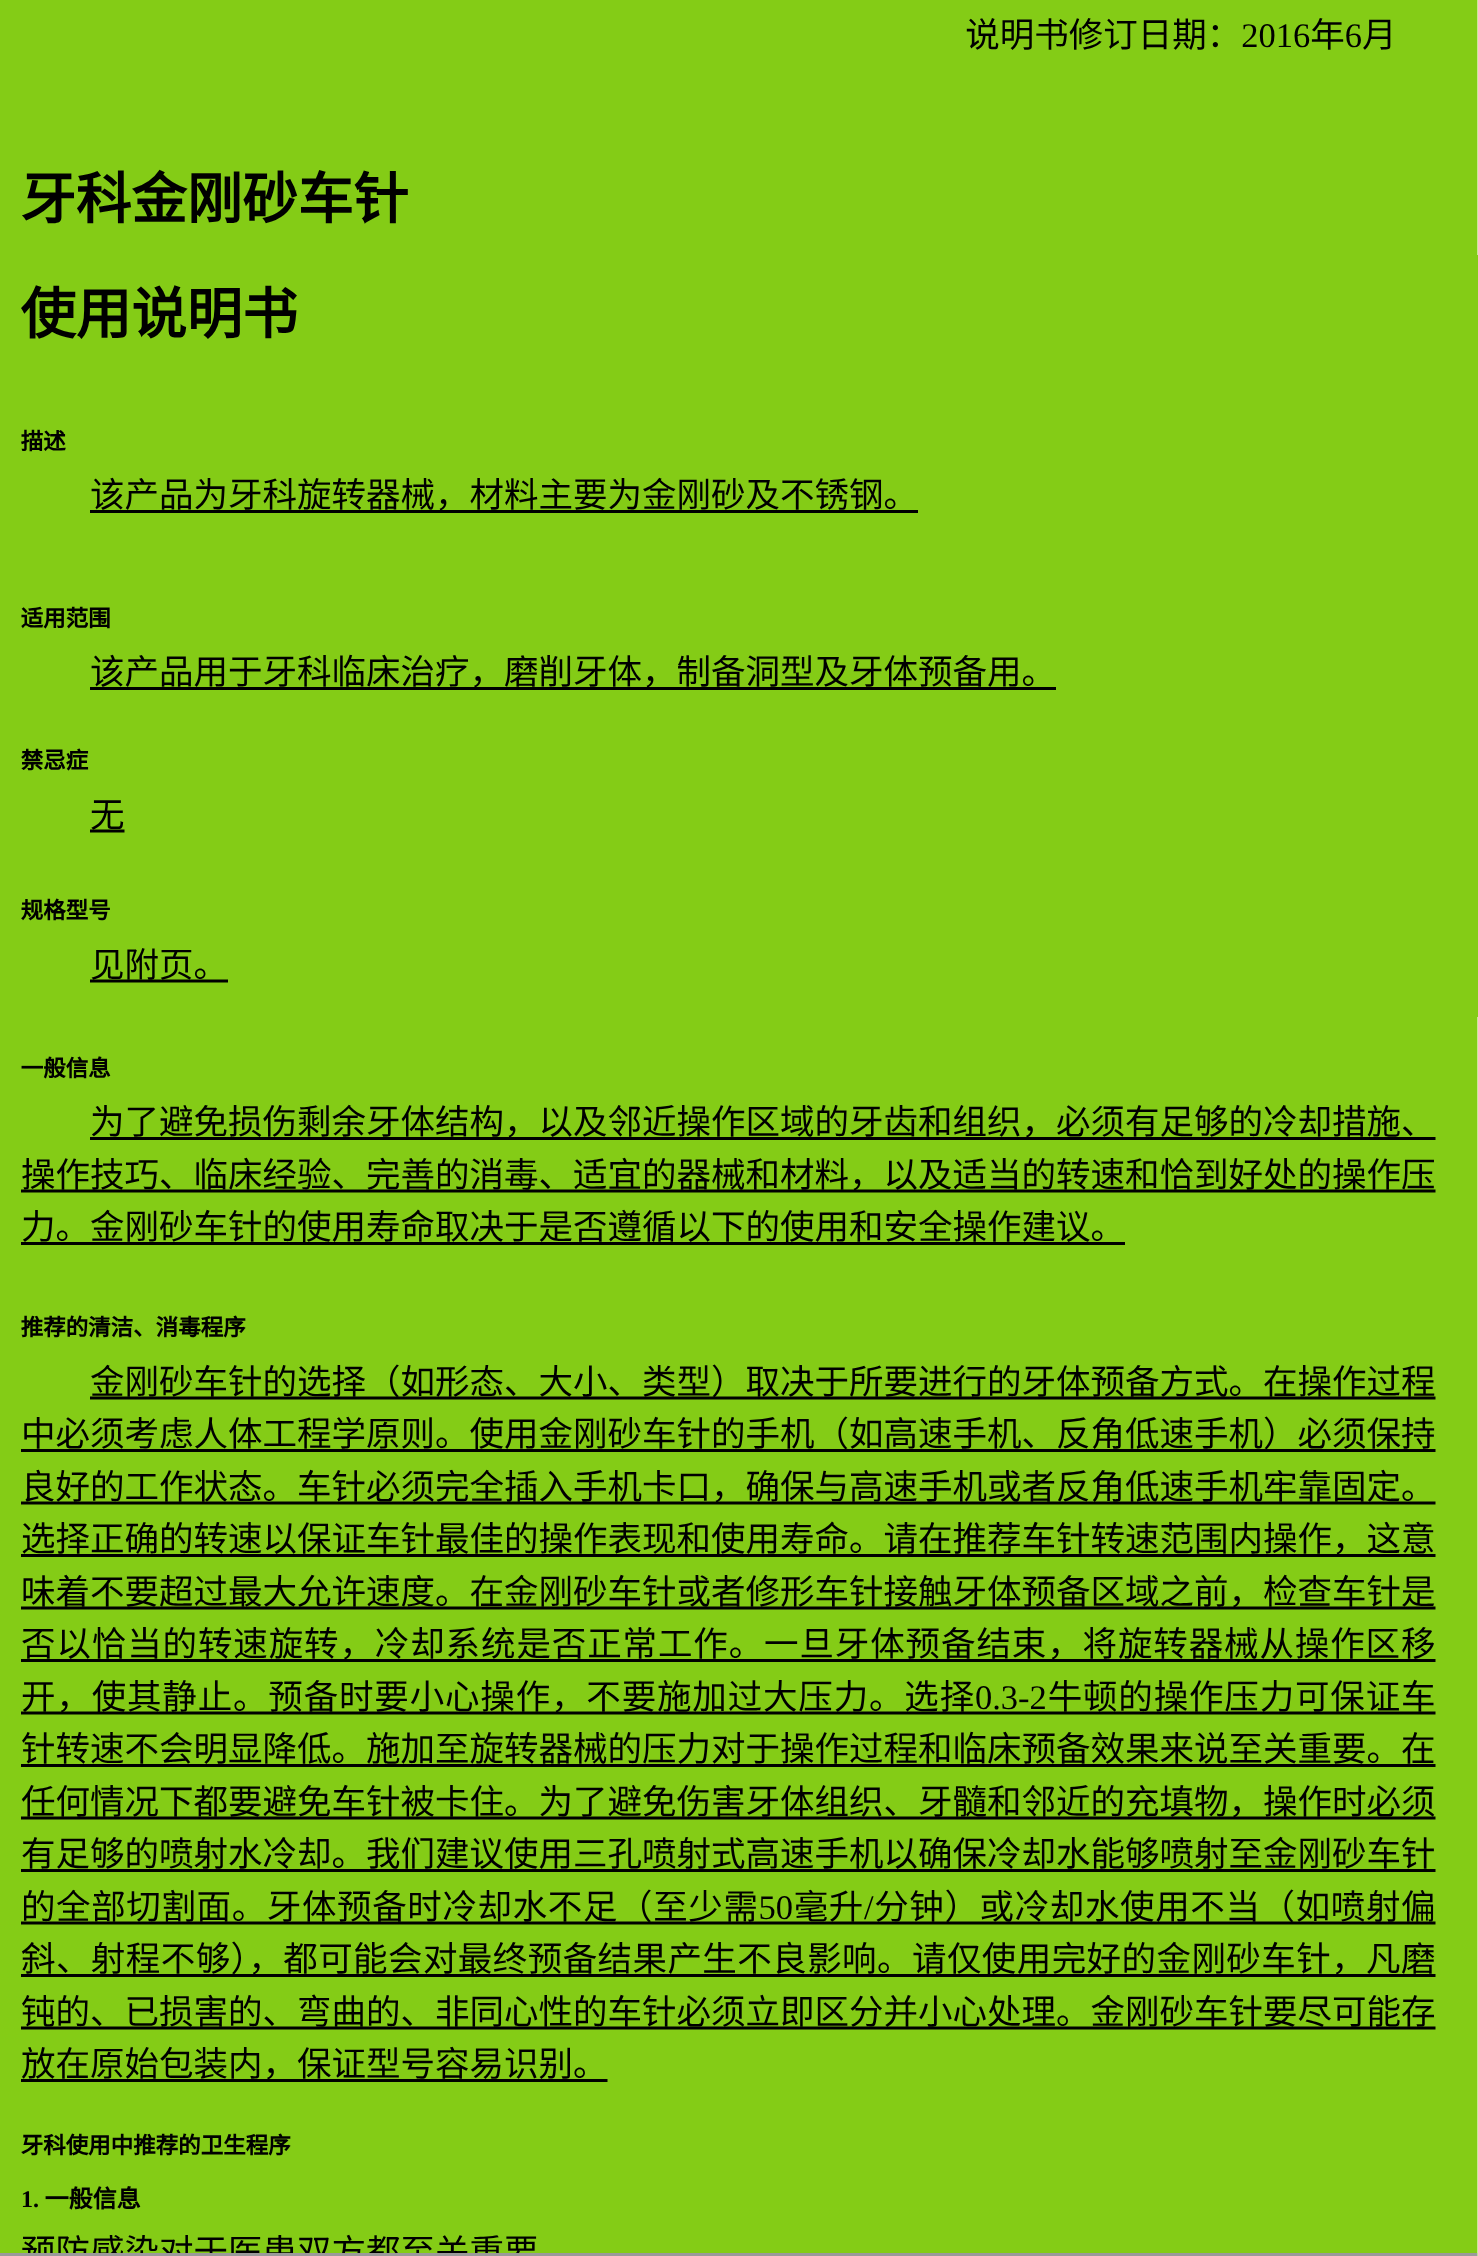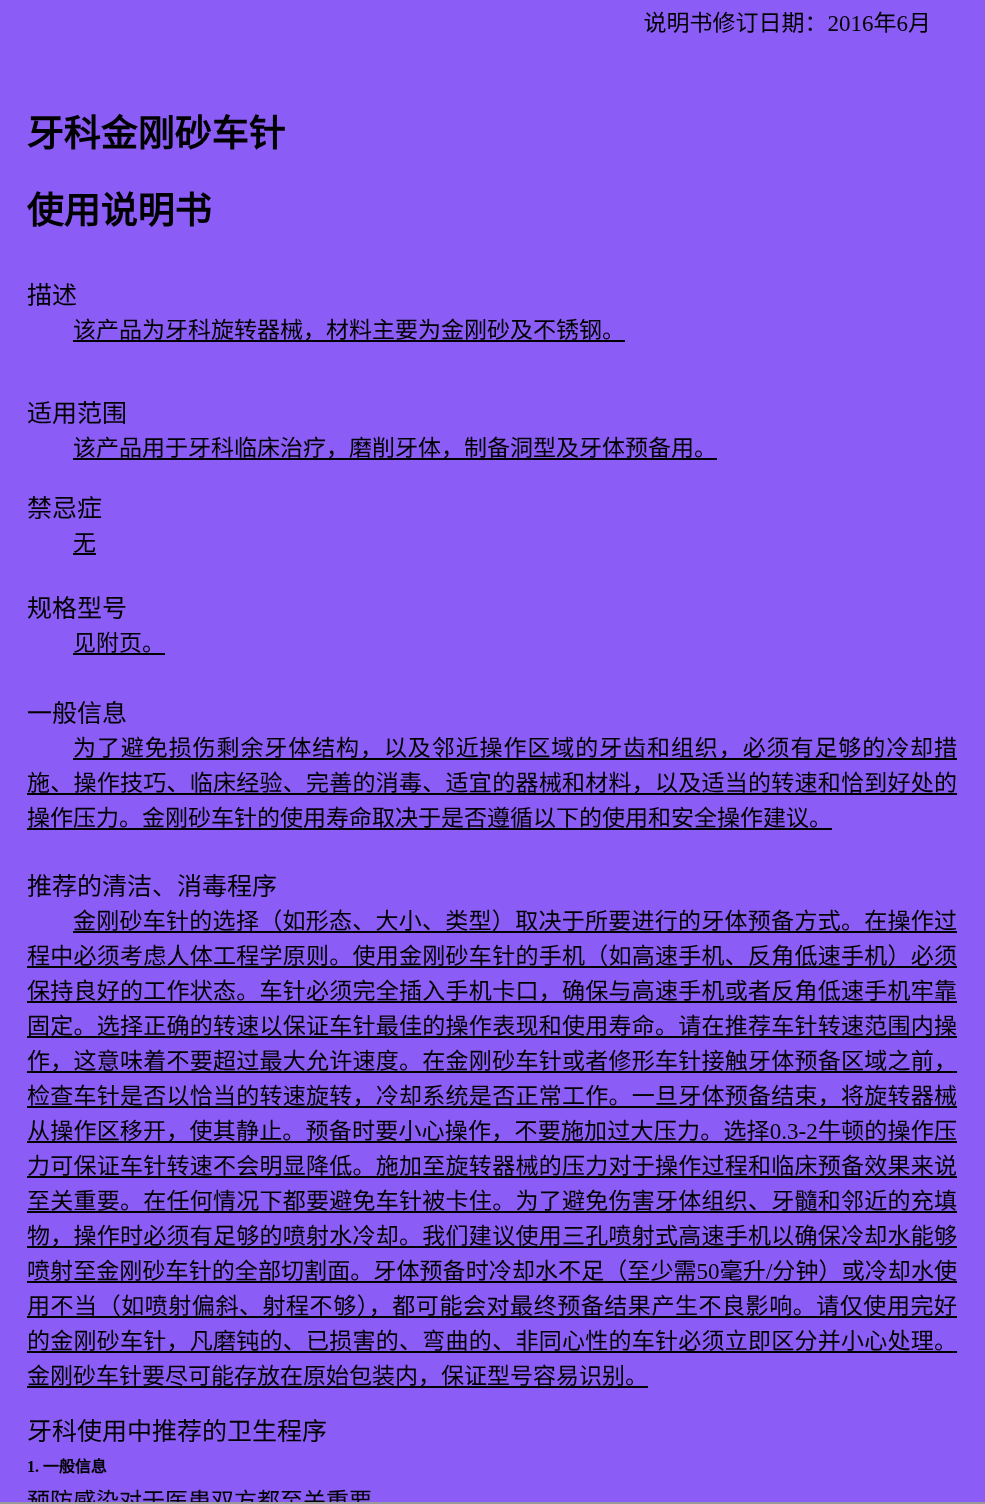--- a/index.html
+++ b/index.html
@@ -5,25 +5,25 @@
   html, body {
     margin: 0;
     padding: 0;
     background: #ffffff;
   }
   .page {
     position: relative;
     width: 985px;
     height: 1504px;
     box-sizing: border-box;
-    background: #8b5cf6;
+    background: #84cc16;
     color: #000000;
     font-family: "Liberation Serif", "DejaVu Serif", serif;
     font-size: 23px;
-    padding: 6px 28px 0 27px;
+    padding: 6px 28px 0 14px;
     overflow: hidden;
   }
   .revision-note {
     text-align: right;
     padding-right: 26px;
     line-height: 35px;
     white-space: nowrap;
   }
   .doc-title {
     font-size: 37px;
@@ -34,22 +34,22 @@
   }
   .doc-subtitle {
     font-size: 37px;
     font-weight: bold;
     text-align: left;
     line-height: 46px;
     margin: 31px 0 0 0;
   }
   section { display: block; }
   h2 {
-    font-size: 25px;
-    font-weight: normal;
+    font-size: 15px;
+    font-weight: bold;
     line-height: 35px;
     margin: 30px 0 0 0;
   }
   h3 {
     font-size: 16px;
     font-weight: bold;
     line-height: 35px;
     margin: 0;
   }
   p {

